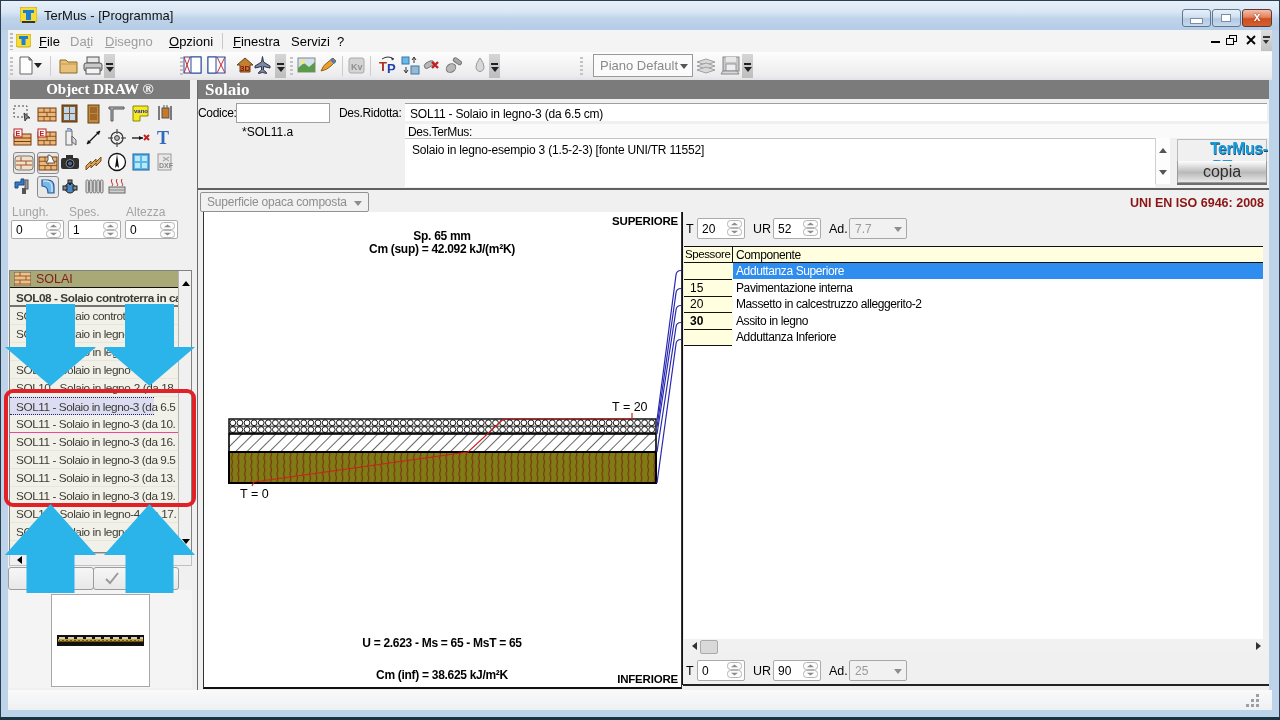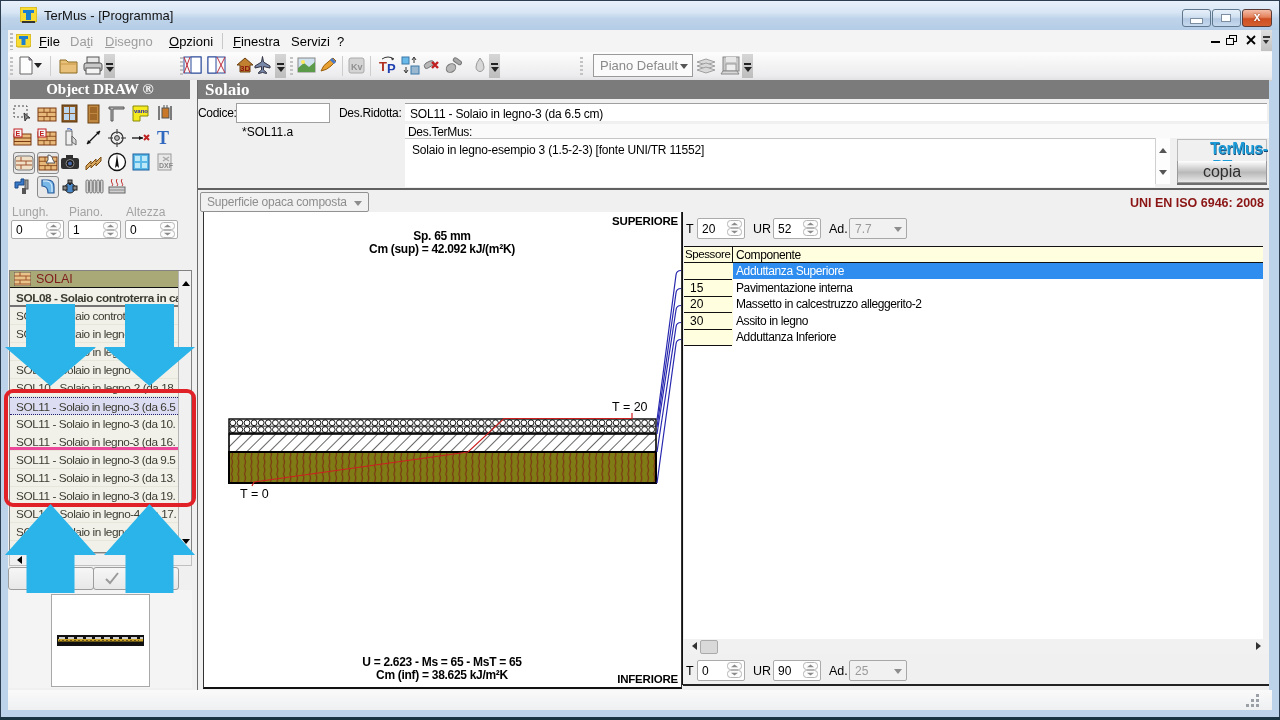--- a/index.html
+++ b/index.html
@@ -414,21 +414,21 @@
         <g stroke="#c03030" fill="none">
           <path d="M5 3 q-1.5 2 0 4 q1.5 2 0 3"></path>
           <path d="M10 3 q-1.5 2 0 4 q1.5 2 0 3"></path>
           <path d="M15 3 q-1.5 2 0 4 q1.5 2 0 3"></path>
         </g>
       </svg>
     </div>
   </div>
 
 <div class="abs" style="left:12px;top:205px;font-size:12px;color:#a3a3a3;">Lungh.</div>
-<div class="abs" style="left:69px;top:205px;font-size:12px;color:#a3a3a3;">Piano.</div>
+<div class="abs" style="left:69px;top:205px;font-size:12px;color:#a3a3a3;">Spes.</div>
 <div class="abs" style="left:126px;top:205px;font-size:12px;color:#a3a3a3;">Altezza</div>
 <div class="spinbox abs" style="left:11px;top:220px;">
     <span>0</span>
     <div style="position: absolute; right: 2px; top: 1px; width: 15px; height: 17px;"><svg width="15" height="17">
         <rect x="0.5" y="0.5" width="14" height="7" rx="3" fill="#fcfcfc" stroke="#b5b5b5"></rect>
         <rect x="0.5" y="8.5" width="14" height="7" rx="3" fill="#fcfcfc" stroke="#b5b5b5"></rect>
         <path d="M4 5.2 L7.5 2.6 L11 5.2 Z" fill="#8a8a8a"></path>
         <path d="M4 10.8 L7.5 13.4 L11 10.8 Z" fill="#8a8a8a"></path>
       </svg></div>
   </div>
@@ -478,24 +478,24 @@
     </div>
     <div style="position:absolute;left:0;top:72px;width:168px;height:18px;border-bottom:1px solid #e6e6da;box-sizing:border-box;">
       <span style="position:absolute;left:6px;top:2px;font-size:11.8px;letter-spacing:-0.45px;color:#3c3c32;white-space:nowrap;">SOL09 - Solaio in leg</span>
     </div>
     <div style="position:absolute;left:0;top:90px;width:168px;height:18px;border-bottom:1px solid #e6e6da;box-sizing:border-box;">
       <span style="position:absolute;left:6px;top:2px;font-size:11.8px;letter-spacing:-0.45px;color:#3c3c32;white-space:nowrap;">SOL10 - Solaio in legno</span>
     </div>
     <div style="position:absolute;left:0;top:108px;width:168px;height:18px;border-bottom:1px solid #e6e6da;box-sizing:border-box;">
       <span style="position:absolute;left:6px;top:2px;font-size:11.8px;letter-spacing:-0.45px;color:#3c3c32;white-space:nowrap;">SOL10 - Solaio in legno-2 (da 18</span>
     </div>
-    <div style="position:absolute;left:0;top:126px;width:168px;height:18px;background:#dcdcf2;border-top:1px dotted #22226a;border-bottom:1px dotted #22226a;box-sizing:border-box;">
+    <div style="position:absolute;left:0;top:126px;width:144px;height:18px;background:#dcdcf2;border-top:1px dotted #22226a;border-bottom:1px dotted #22226a;box-sizing:border-box;">
       <span style="position:absolute;left:6px;top:2px;font-size:11.8px;letter-spacing:-0.45px;color:#3c3c32;white-space:nowrap;">SOL11 - Solaio in legno-3 (da 6.5</span>
     </div>
-    <div style="position:absolute;left:0;top:144px;width:168px;height:35px;border-bottom:3px solid #ec4899;box-sizing:border-box;">
+    <div style="position:absolute;left:0;top:144px;width:168px;height:18px;border-bottom:1px solid #ec4899;box-sizing:border-box;">
       <span style="position:absolute;left:6px;top:2px;font-size:11.8px;letter-spacing:-0.45px;color:#3c3c32;white-space:nowrap;">SOL11 - Solaio in legno-3 (da 10.</span>
     </div>
     <div style="position:absolute;left:0;top:162px;width:168px;height:18px;border-bottom:1px solid #e6e6da;box-sizing:border-box;">
       <span style="position:absolute;left:6px;top:2px;font-size:11.8px;letter-spacing:-0.45px;color:#3c3c32;white-space:nowrap;">SOL11 - Solaio in legno-3 (da 16.</span>
     </div>
     <div style="position:absolute;left:0;top:180px;width:168px;height:18px;border-bottom:1px solid #e6e6da;box-sizing:border-box;">
       <span style="position:absolute;left:6px;top:2px;font-size:11.8px;letter-spacing:-0.45px;color:#3c3c32;white-space:nowrap;">SOL11 - Solaio in legno-3 (da 9.5</span>
     </div>
     <div style="position:absolute;left:0;top:198px;width:168px;height:18px;border-bottom:1px solid #e6e6da;box-sizing:border-box;">
       <span style="position:absolute;left:6px;top:2px;font-size:11.8px;letter-spacing:-0.45px;color:#3c3c32;white-space:nowrap;">SOL11 - Solaio in legno-3 (da 13.</span>
@@ -739,21 +739,21 @@
       <path d="M454 208 L473 63 Q 473.5 58.5 478 58.5" fill="none" stroke="#2828b0" stroke-width="1.2"></path>
       <path d="M454 215 L473 81 Q 473.5 76.5 478 76.5" fill="none" stroke="#2828b0" stroke-width="1.2"></path>
       <path d="M454 222 L473 98 Q 473.5 93.5 478 93.5" fill="none" stroke="#2828b0" stroke-width="1.2"></path>
       <path d="M454 240 L473 115 Q 473.5 110.5 478 110.5" fill="none" stroke="#2828b0" stroke-width="1.2"></path>
       <path d="M454 271 L473 132 Q 473.5 127.5 478 127.5" fill="none" stroke="#2828b0" stroke-width="1.2"></path>
     </svg></div>
 
 <div class="abs" style="left:240px;top:487px;font-size:12.5px;color:#000;">T = 0</div>
 <div class="abs" style="left:612px;top:400px;font-size:12.5px;color:#000;">T = 20</div>
 
-<div class="abs" style="left:203px;top:655px;width:478px;text-align:center;font-size:12px;letter-spacing:-0.3px;font-weight:bold;color:#000;">U = 2.623 - Ms = 65 - MsT = 65</div>
+<div class="abs" style="left:203px;top:636px;width:478px;text-align:center;font-size:12px;letter-spacing:-0.3px;font-weight:bold;color:#000;">U = 2.623 - Ms = 65 - MsT = 65</div>
 <div class="abs" style="left:203px;top:668px;width:478px;text-align:center;font-size:12px;letter-spacing:-0.3px;font-weight:bold;color:#000;">Cm (inf) = 38.625 kJ/m²K</div>
 <div class="abs" style="left:203px;top:673px;width:475px;text-align:right;font-size:11.5px;letter-spacing:-0.2px;font-weight:bold;color:#000;">INFERIORE</div>
 
 <div class="abs" style="left:682px;top:212px;width:1px;height:473px;background:#111;"></div>
 
 <div class="abs" style="left:684px;top:212px;width:585px;height:34px;background:#f0f0f0;"></div>
 <div class="abs" style="left:686px;top:222px;font-size:12.5px;">T</div>
 <div class="spinbox2 abs" style="left:697px;top:218px;">
     <span>20</span>
     <div style="position: absolute; right: 2px; top: 1px; width: 15px; height: 17px;"><svg width="15" height="17">
@@ -786,21 +786,21 @@
 
 <div class="abs" style="left:684px;top:263px;width:579px;height:83px;background:#fff;"></div>
 <div class="abs" style="left:684px;top:263px;width:49px;height:83px;background:#ffffe0;"></div>
 <div class="abs" style="left:733px;top:263px;width:530px;height:16px;background:#2e8def;color:#fff;font-size:12px;letter-spacing:-0.4px;">
   <span style="position:absolute;left:3px;top:1px;">Adduttanza Superiore</span>
   </div>
 <div class="abs" style="left:690px;top:281px;font-size:12px;">15</div>
 <div class="abs" style="left:736px;top:281px;font-size:12px;letter-spacing:-0.4px;">Pavimentazione interna</div>
 <div class="abs" style="left:690px;top:297px;font-size:12px;">20</div>
 <div class="abs" style="left:736px;top:297px;font-size:12px;letter-spacing:-0.4px;">Massetto in calcestruzzo alleggerito-2</div>
-<div class="abs" style="left:690px;top:314px;font-size:12px;">30</div>
+<div class="abs" style="left:690px;top:314px;font-size:12px;font-weight:bold;">30</div>
 <div class="abs" style="left:736px;top:314px;font-size:12px;letter-spacing:-0.4px;">Assito in legno</div>
 <div class="abs" style="left:736px;top:330px;font-size:12px;letter-spacing:-0.4px;">Adduttanza Inferiore</div>
 
 <div class="abs" style="left:684px;top:279px;width:48px;height:1px;background:#111;"></div>
 <div class="abs" style="left:684px;top:295.5px;width:48px;height:1px;background:#111;"></div>
 <div class="abs" style="left:684px;top:312px;width:48px;height:1px;background:#111;"></div>
 <div class="abs" style="left:684px;top:328.5px;width:48px;height:1px;background:#111;"></div>
 <div class="abs" style="left:684px;top:345px;width:48px;height:1px;background:#111;"></div>
 
 <div class="abs" style="left:684px;top:346px;width:579px;height:293px;background:#fff;"></div>

